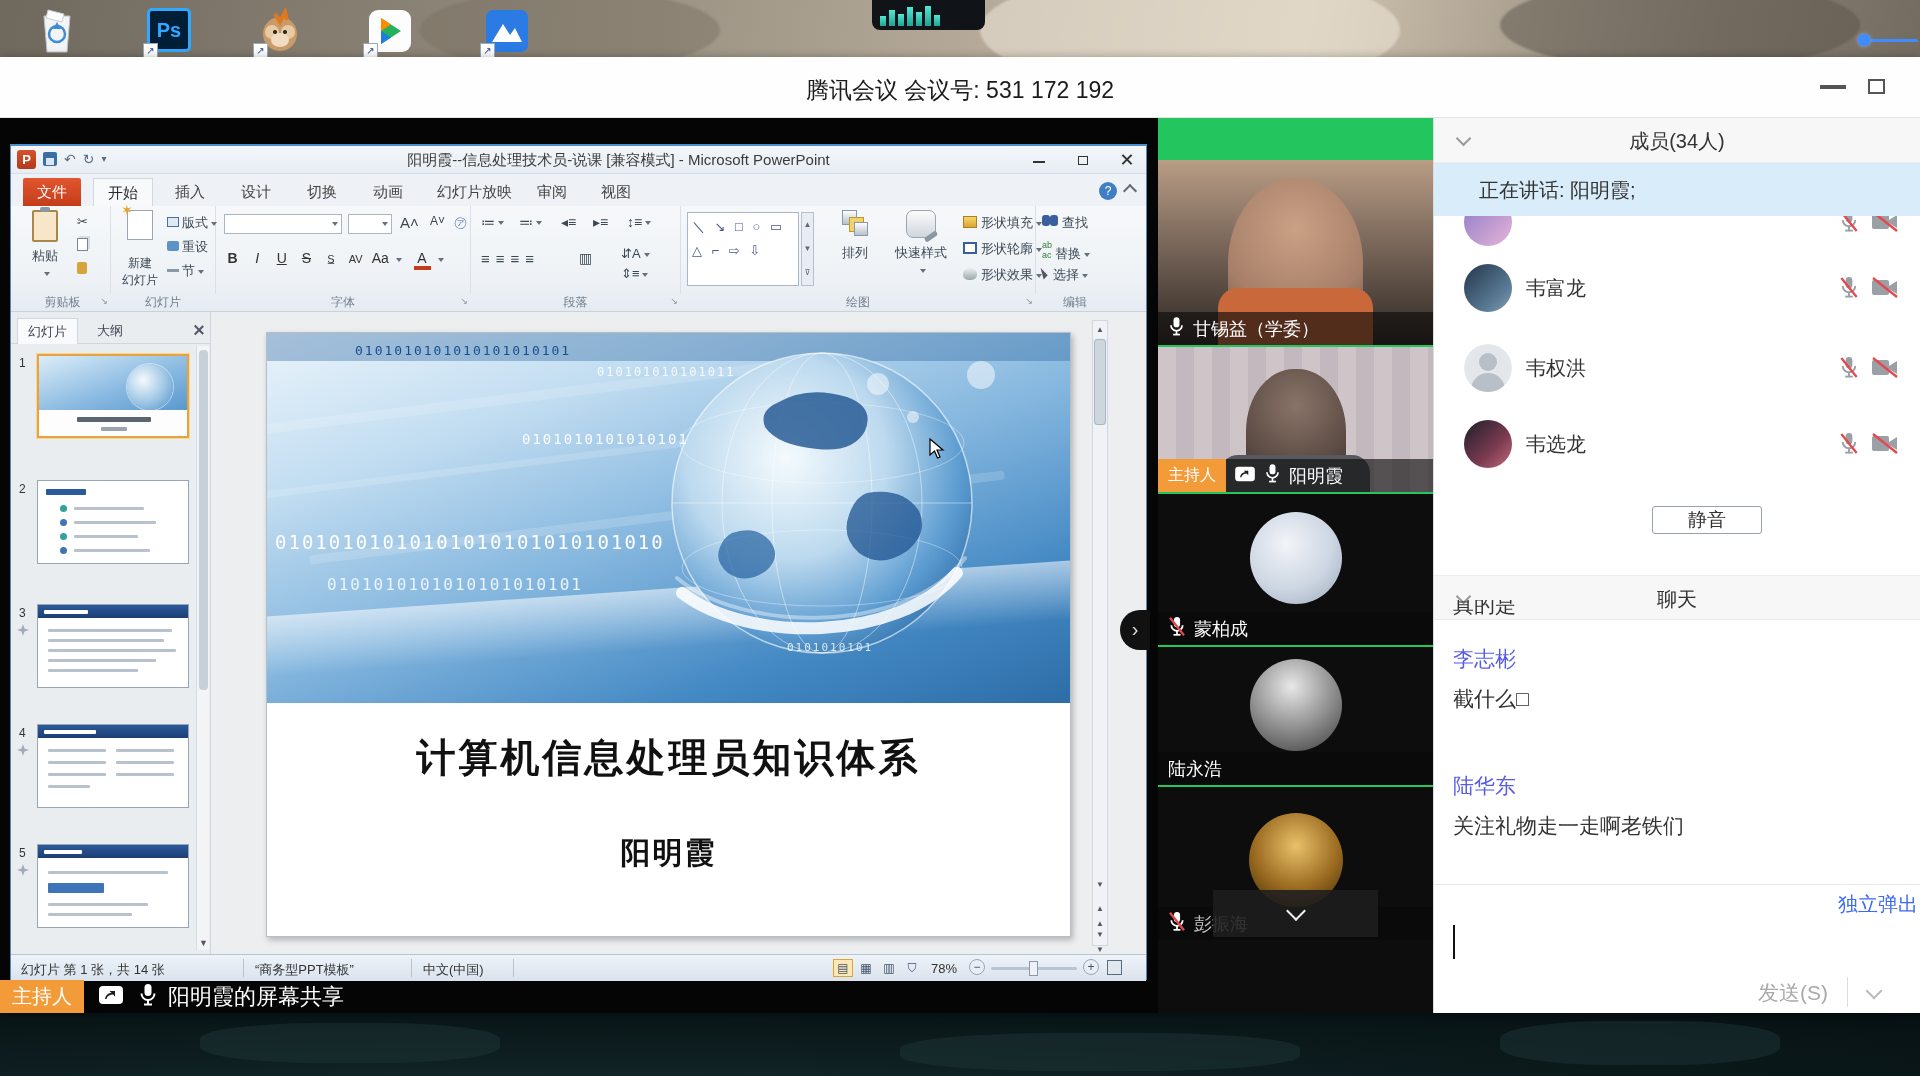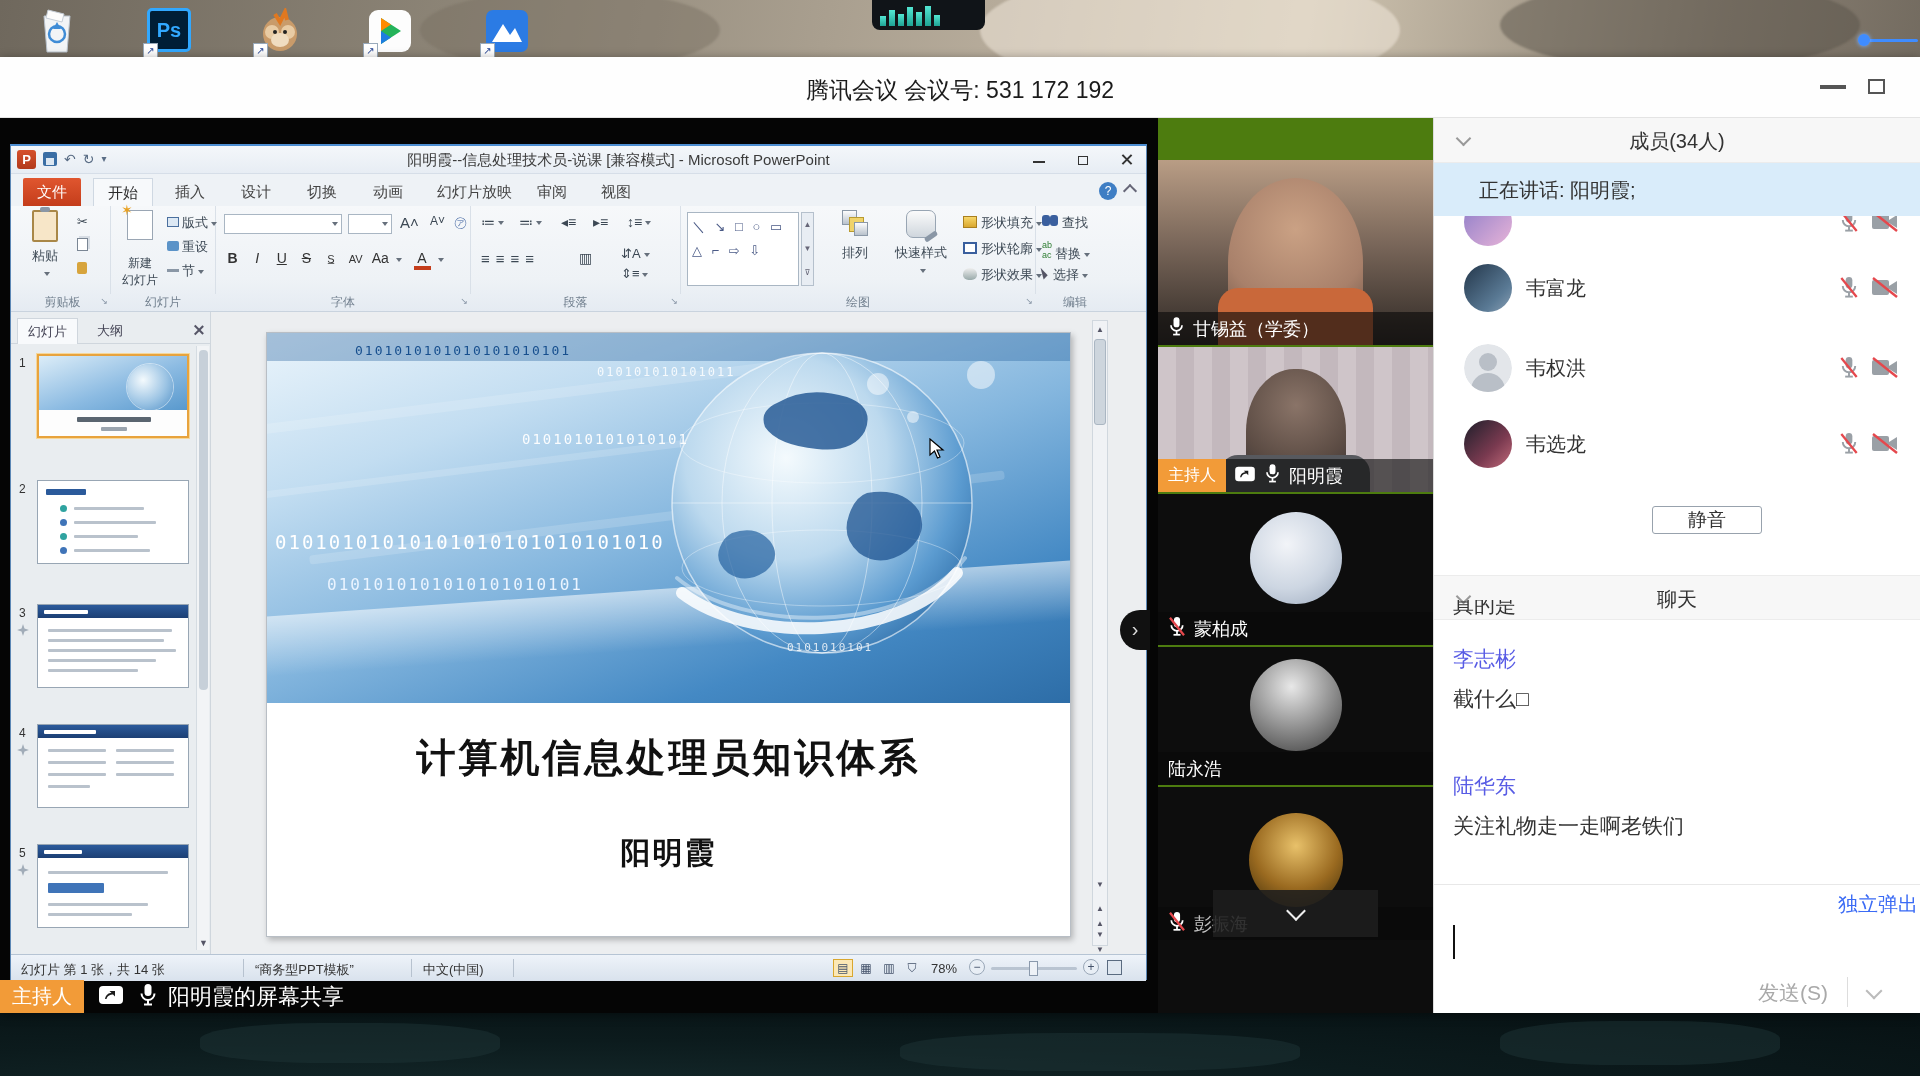--- a/index.html
+++ b/index.html
@@ -130,21 +130,21 @@
   .st-sep{position:absolute;top:4px;width:1px;height:18px;background:#b7c2cf;}
   .viewic{position:absolute;top:4px;width:20px;height:18px;border:1px solid transparent;text-align:center;font-size:12px;color:#44526a;line-height:17px;}
   .viewic-on{background:#FCE8B6;border-color:#D9A72F;}
   .zoom-track{position:absolute;top:12px;width:86px;height:3px;background:#b9c4d1;border-radius:2px;}
   .zoom-thumb{position:absolute;top:-6px;width:9px;height:15px;background:#eef2f7;border:1px solid #8a99ac;}
   .zoom-pm{position:absolute;top:4px;width:16px;height:16px;border:1px solid #9aa8b8;border-radius:50%;text-align:center;line-height:14px;font-size:12px;color:#44526a;background:#e8eef5;}
   .fit-ic{position:absolute;top:5px;width:15px;height:15px;border:1.5px solid #5a6b80;background:#dfe7f0;}
   
   .strip-toggle{position:absolute;left:1120px;top:492px;width:30px;height:40px;background:#111;border-radius:20px 0 0 20px;color:#ddd;font-size:20px;text-align:center;line-height:38px;}
   
-  .vstrip{position:absolute;left:1158px;top:0;width:275px;height:895px;background:#4d7c0f;}
+  .vstrip{position:absolute;left:1158px;top:0;width:275px;height:895px;background:#22c55e;}
   .vtile{position:absolute;left:0;width:275px;overflow:hidden;background:#0b0b0b;}
   .vlabel{position:absolute;left:0;bottom:0;width:100%;height:33px;background:rgba(10,10,10,.62);display:flex;align-items:center;padding-left:10px;gap:8px;}
   .vname{color:#fff;font-size:18px;}
   .vbadge{background:#F29B38;color:#fff;font-size:16px;height:33px;display:flex;align-items:center;padding:0 10px;margin-left:-10px;}
   .avatar-circ{position:absolute;left:50%;transform:translateX(-50%);border-radius:50%;}
   .tile-collapse{position:absolute;left:55px;top:772px;width:165px;height:47px;background:rgba(30,30,30,.88);display:flex;align-items:center;justify-content:center;}
   .chev-down{width:14px;height:14px;border-right:2.5px solid #eee;border-bottom:2.5px solid #eee;transform:rotate(45deg);margin-top:-6px;}
   
   .rpanel{position:absolute;left:1433px;top:0;width:487px;height:895px;background:#fff;border-left:1px solid #dcdcdc;font-size:20px;color:#333;}
   .sec-head{position:absolute;left:0;width:100%;height:45px;background:#f7f7f7;border-bottom:1px solid #ececec;}

